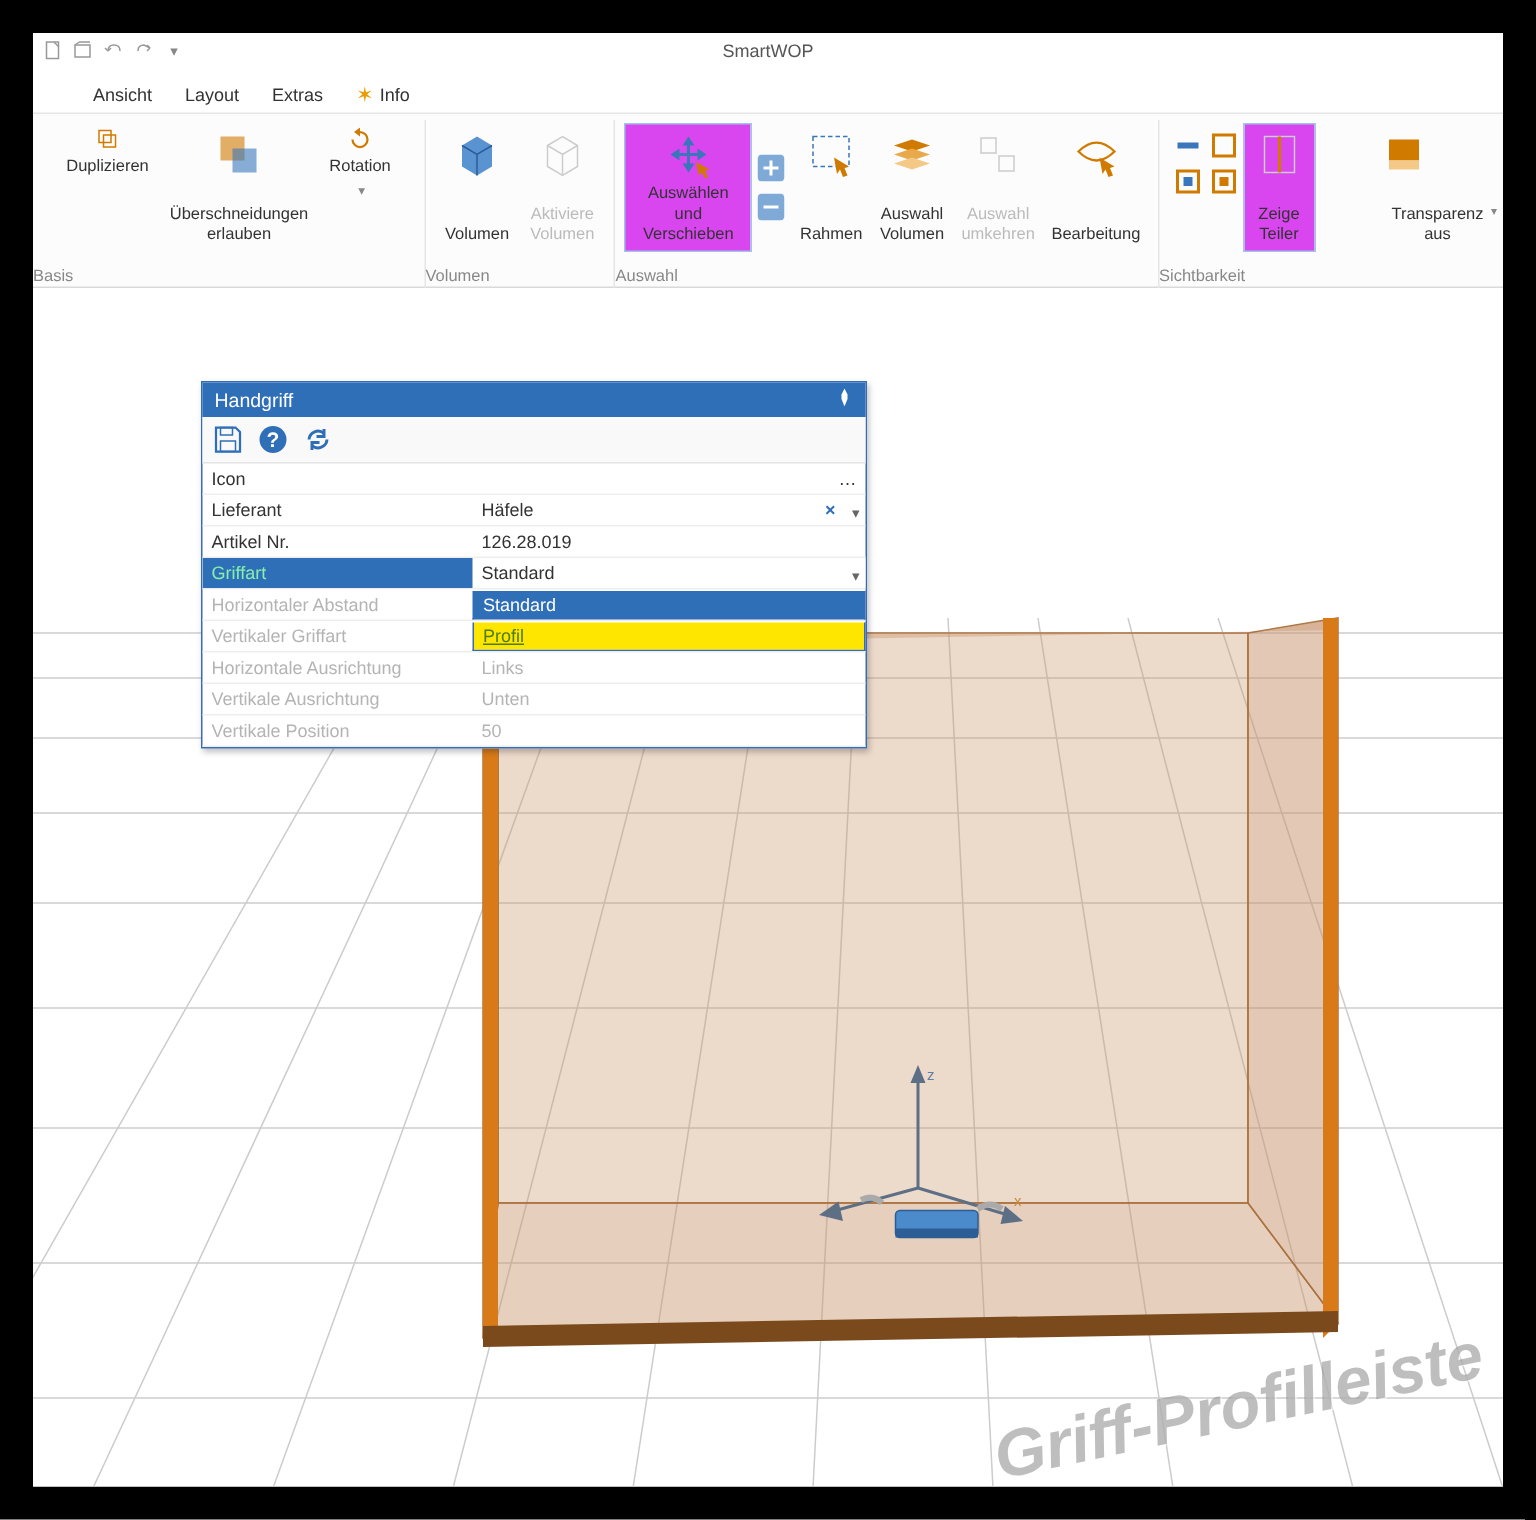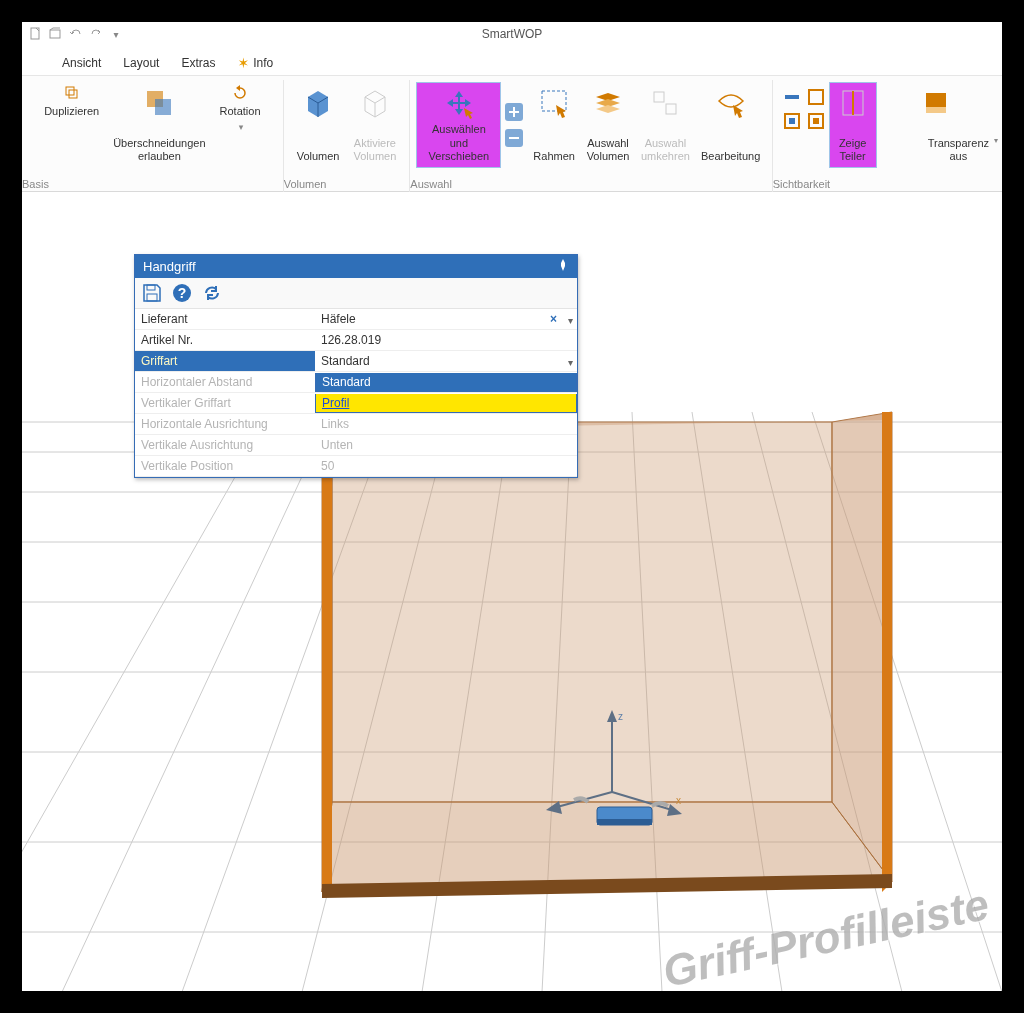--- a/index.html
+++ b/index.html
@@ -30,30 +30,30 @@
   .watermark { position: absolute; right: 10px; bottom: 28px; font-size: 44px; font-weight: 700; font-style: italic; color: rgba(136,136,136,0.55); transform: rotate(-12deg); pointer-events: none; text-shadow: 1px 1px 0 rgba(255,255,255,0.6); }
   .panel { position: absolute; top: 232px; left: 112px; width: 444px; background: #fff; border: 1px solid #356cb5; box-shadow: 1px 2px 4px rgba(0,0,0,0.25); z-index: 20; }
   .panel-header { background: #2f6fb8; color: #fff; font-size: 13px; padding: 4px 8px; display: flex; align-items: center; justify-content: space-between; }
   .pin-icon { color: #fff; font-size: 12px; }
   .panel-toolbar { background: #f9f9f9; padding: 4px 6px; display: flex; gap: 8px; align-items: center; border-bottom: 1px solid #e4e4e4; }
   .panel-toolbar .tb-ic { color: #2f6fb8; width: 22px; height: 22px; display: flex; align-items: center; justify-content: center; }
   .panel-toolbar .tb-ic svg { width: 100%; height: 100%; }
   .prop-table { width: 100%; border-collapse: collapse; font-size: 12px; }
   .prop-table td { padding: 3px 6px; border-bottom: 1px solid #eee; height: 20px; }
   .prop-table .label-cell { width: 180px; color: #333; }
-  .prop-table tr.selected .label-cell { background: #2f6fb8; color: #fef9c3; }
+  .prop-table tr.selected .label-cell { background: #2f6fb8; color: #86efac; }
   .prop-table tr.selected { background: #fff; }
   .prop-table tr.disabled td { color: #b4b4b4; }
   .val-cell { color: #333; position: relative; }
   .val-cell .clear-x { position: absolute; right: 20px; top: 3px; color: #2f6fb8; font-weight: bold; cursor: pointer; }
   .val-cell .dd-arrow { position: absolute; right: 4px; top: 6px; color: #666; font-size: 10px; }
   .dropdown-pop { position: absolute; left: 178px; right: -1px; top: 100%; border: 1px solid #356cb5; background: #fff; z-index: 30; }
   .dropdown-pop .dd-item { padding: 2px 6px; font-size: 12px; }
   .dd-sel { background: #2f6fb8; color: #fff; }
-  .dd-hl { background: #ffe600; color: #1d4ed8; text-decoration: underline; }
+  .dd-hl { background: #ffe600; color: #4d7c0f; text-decoration: underline; }
   .ellip { position: absolute; right: 6px; top: 3px; }
 </style>
 </head>
 <body>
 
 <div class="app-window">
 
   <div class="titlebar">
     <div class="qat">
       <span class="q-icon">
@@ -375,20 +375,24 @@
         <svg viewBox="0 0 22 22">
             <path d="M5 11 a6 6 0 0 1 10 -4" fill="none" stroke="#2f6fb8" stroke-width="2"></path>
             <path d="M15 4 L15 9 L10 9" fill="none" stroke="#2f6fb8" stroke-width="2"></path>
             <path d="M17 11 a6 6 0 0 1 -10 4" fill="none" stroke="#2f6fb8" stroke-width="2"></path>
             <path d="M7 18 L7 13 L12 13" fill="none" stroke="#2f6fb8" stroke-width="2"></path>
           </svg>
       </span>
     </div>
     <table class="prop-table">
       <tbody>
+          <tr>
+        <td class="label-cell">Icon</td>
+        <td class="val-cell"><span></span><span class="ellip">…</span></td>
+      </tr>
       <tr>
         <td class="label-cell">Lieferant</td>
         <td class="val-cell">
           <span>Häfele</span>
           <span class="clear-x">×</span>
           <span class="dd-arrow">▾</span>
         </td>
       </tr>
       <tr>
         <td class="label-cell">Artikel Nr.</td>

